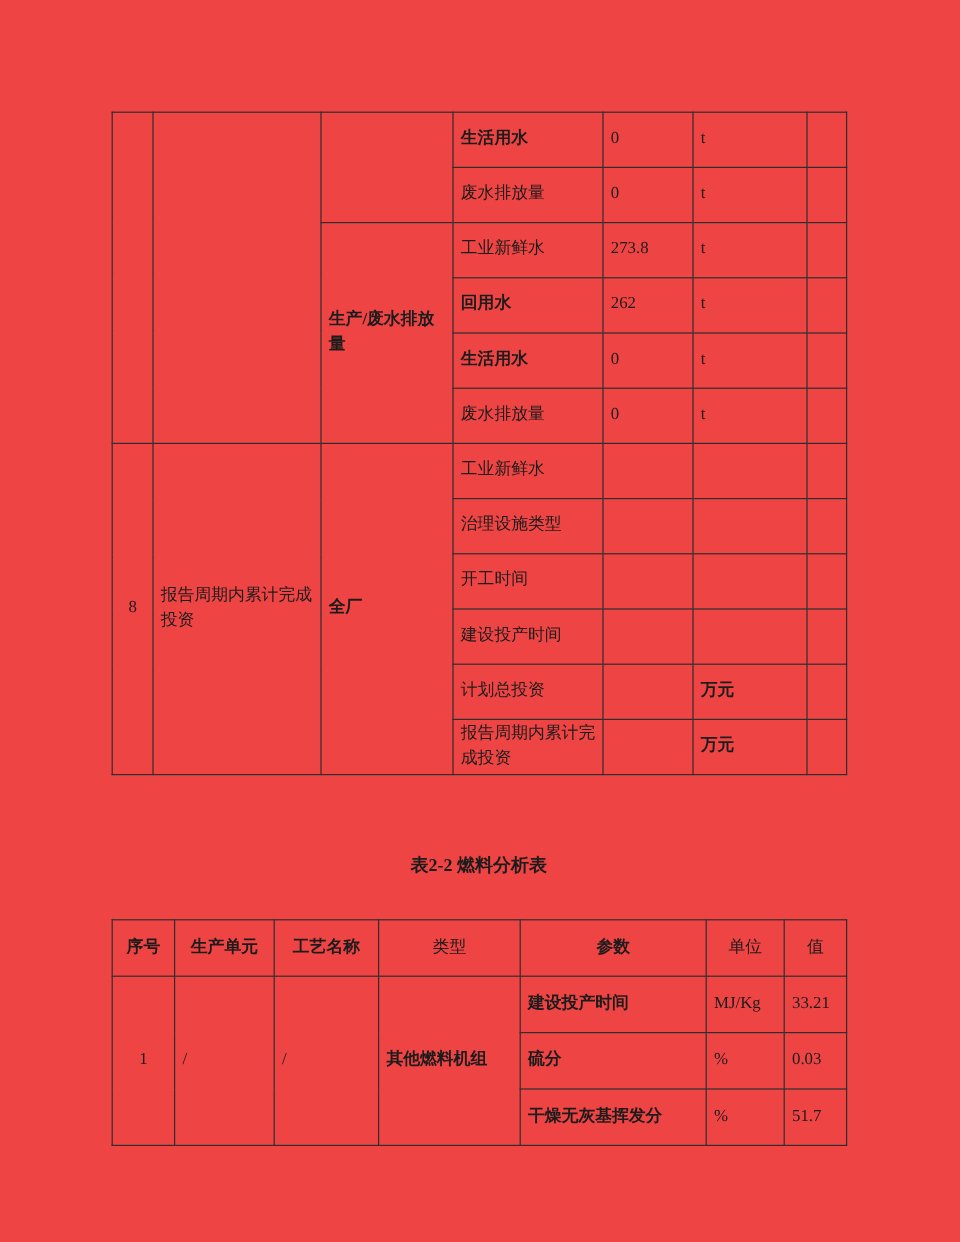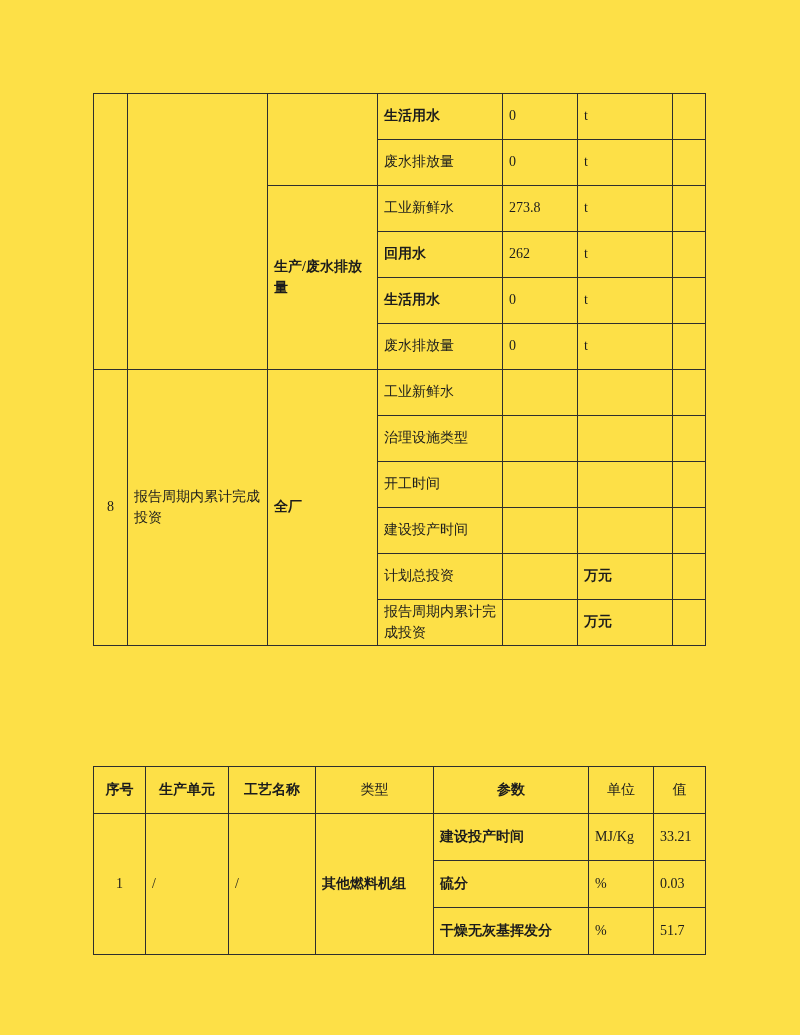--- a/index.html
+++ b/index.html
@@ -1,20 +1,20 @@
 <!DOCTYPE html>
 <html><head>
 <meta charset="utf-8">
 <style>
   html,body{margin:0;padding:0;background:#ffffff;}
   .page{
     position:relative;
     width:800px;
     height:1035px;
-    background:#fde047;
+    background:#ef4444;
     font-family:"Liberation Serif","DejaVu Serif",serif;
     color:#1c1c1c;
   }
   table{
     position:absolute;
     border-collapse:collapse;
     table-layout:fixed;
     font-size:14px;
     line-height:1.45;
   }
@@ -136,20 +136,21 @@
     </tr>
     <tr>
       <td>报告周期内累计完成投资</td>
       <td></td>
       <td class="b">万元</td>
       <td></td>
     </tr>
   </tbody>
     </table>
 
+  <div class="doc-title">表2-2 燃料分析表</div>
 
   <table id="table2">
     <colgroup>
       <col style="width:52px">
         <col style="width:83px">
         <col style="width:87px">
       <col style="width:118px">
         <col style="width:155px">
         <col style="width:65px">
       <col style="width:52px">

